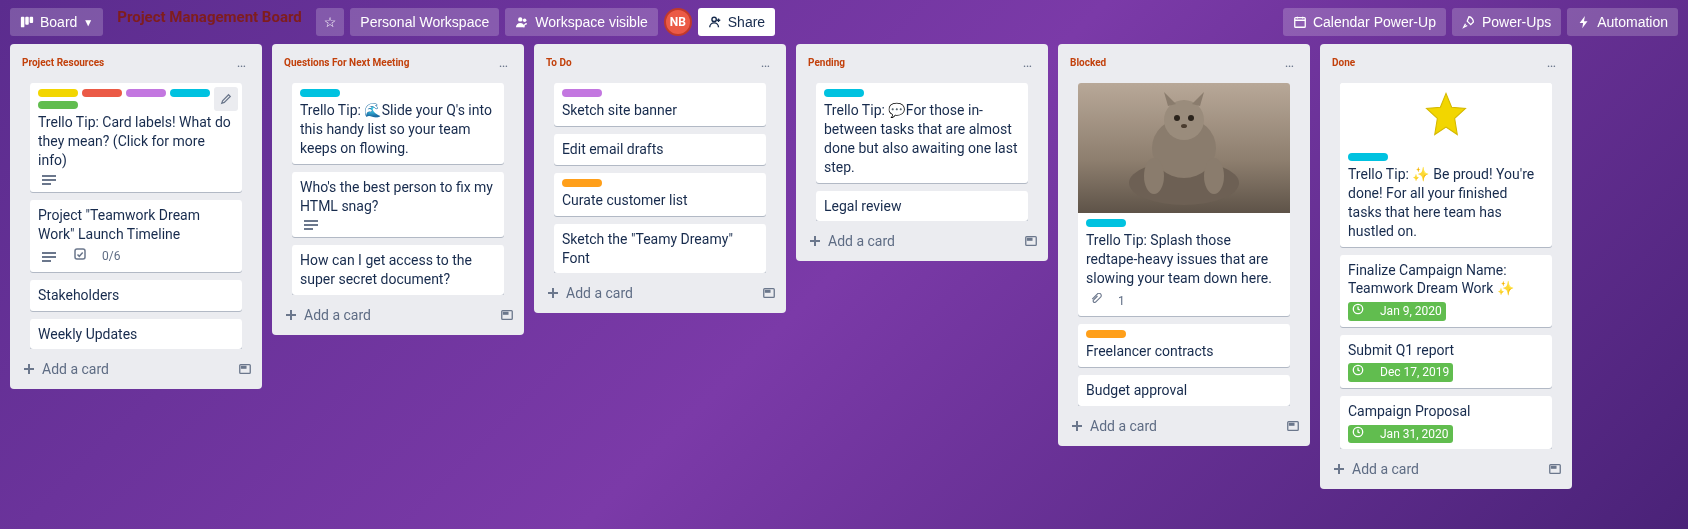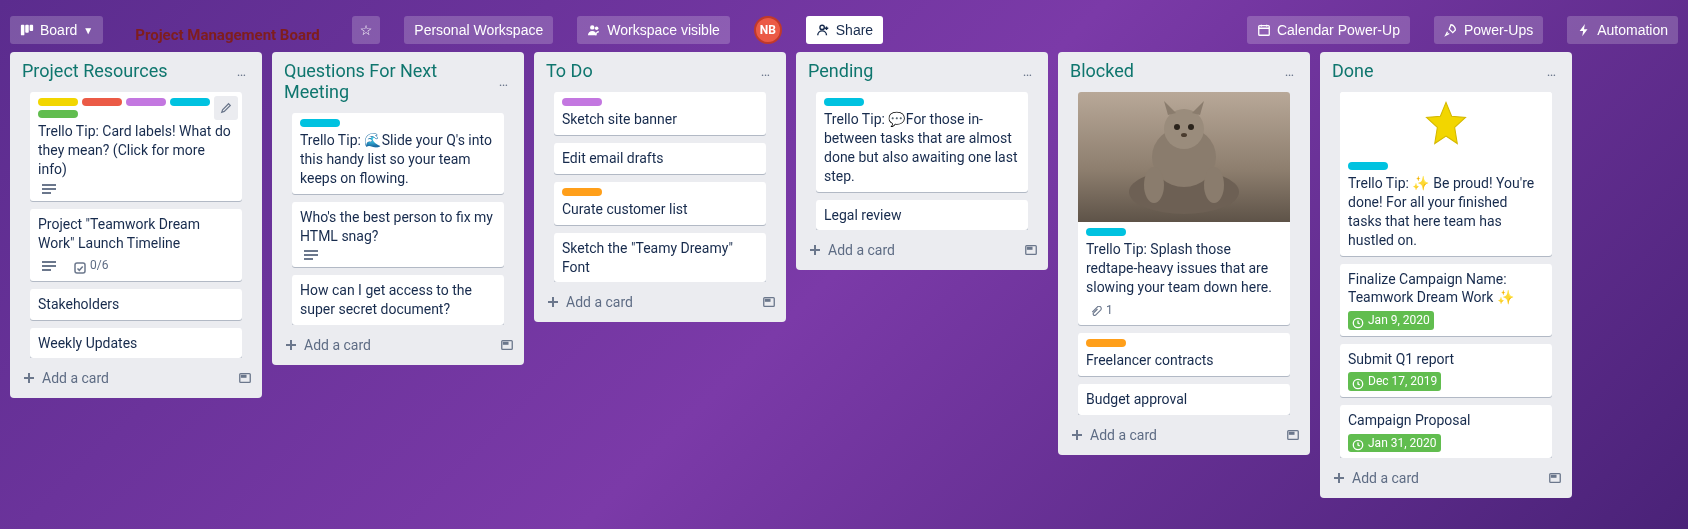--- a/index.html
+++ b/index.html
@@ -7,23 +7,23 @@
     font-family: -apple-system, BlinkMacSystemFont, "Segoe UI", Roboto, sans-serif;
     font-size: 14px;
     background: linear-gradient(135deg, #5b2c8e 0%, #7b3aa8 50%, #4a2278 100%);
     height: 529px;
     width: 1688px;
     overflow: hidden;
     color: #172b4d;
   }
   .topbar {
     display: flex;
-    align-items: flex-end;
+    align-items: flex-start;
     padding: 8px 10px;
-    gap: 24px;
+    gap: 6px;
     color: #fff;
   }
   .tb-btn {
     display: inline-flex;
     align-items: center;
     gap: 6px;
     background: rgba(255,255,255,0.2);
     color: #fff;
     border-radius: 3px;
     padding: 6px 10px;
@@ -38,21 +38,20 @@
     color: #7f1d1d;
     padding: 0 8px;
   }
   .star-btn { padding:6px 8px; }
   .spacer { flex:1; }
   .avatar {
     width:28px; height:28px; border-radius:50%;
     background:#eb5a46; color:#fff; font-size:12px; font-weight:700;
     display:flex; align-items:center; justify-content:center;
     border:2px solid #c0392b;
-    margin-top:8px;
   }
   .board {
     display:flex;
     gap:10px;
     padding:0 10px 10px 10px;
     align-items:flex-start;
     overflow-x:auto;
     height:calc(100% - 48px);
   }
   .list {
@@ -62,21 +61,21 @@
     flex:0 0 252px;
     display:flex;
     flex-direction:column;
     max-height:100%;
   }
   .list-header {
     display:flex;
     align-items:center;
     padding:8px 10px 4px 12px;
   }
-  .list-title { font-weight:400; font-size:18px; color:#0f766e; flex:1; }
+  .list-title { font-weight:700; font-size:10px; color:#c2410c; flex:1; }
   .list-menu { color:#6b778c; cursor:pointer; padding:2px 6px; border-radius:3px; }
   .cards { padding:0 20px; display:flex; flex-direction:column; gap:8px; overflow-y:auto;margin-top:7px; }
   .card {
     background:#fff;
     border-radius:3px;
     box-shadow:0 1px 0 rgba(9,30,66,0.25);
     padding:6px 8px 6px 8px;
     font-size:14px;
     line-height:1.35;
     position:relative;
@@ -86,21 +85,21 @@
   .label { height:8px; width:40px; border-radius:4px; }
   .card-title { display:block; }
   .pencil {
     position:absolute; top:4px; right:4px;
     width:24px; height:24px; border-radius:3px;
     background:#ebecf0;
     display:flex; align-items:center; justify-content:center;
     color:#6b778c; font-size:12px;
   }
   .badges { display:flex; gap:10px; align-items:center; margin-top:4px; color:#5e6c84; font-size:12px; }
-  .badge { display:inline-flex; align-items:flex-end; gap:4px; padding:1px 4px; border-radius:3px; }
+  .badge { display:inline-flex; align-items:flex-start; gap:16px; padding:1px 4px; border-radius:3px; }
   .badge.green { background:#61bd4f; color:#fff; }
   .cover {
     width:100%; height:130px; border-radius:3px 3px 0 0;
     margin:-6px -8px 6px -8px; width:calc(100% + 16px);
     display:flex; align-items:center; justify-content:center;
     overflow:hidden;
   }
   .list-footer {
     display:flex; align-items:center; gap:21px;
     padding:8px 10px; color:#5e6c84; font-size:14px;

